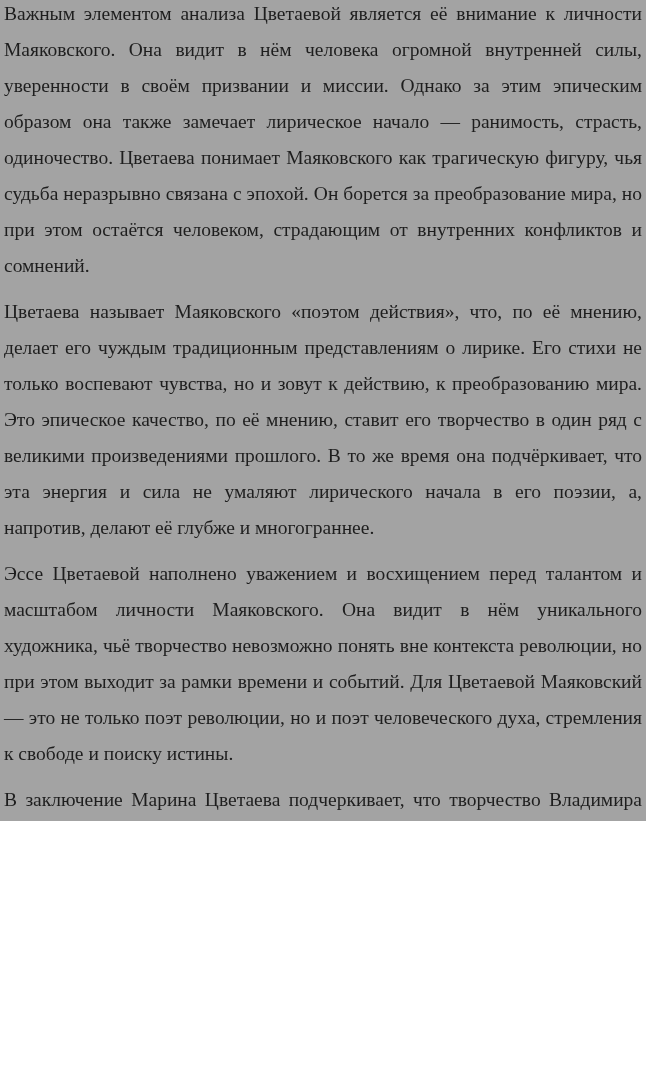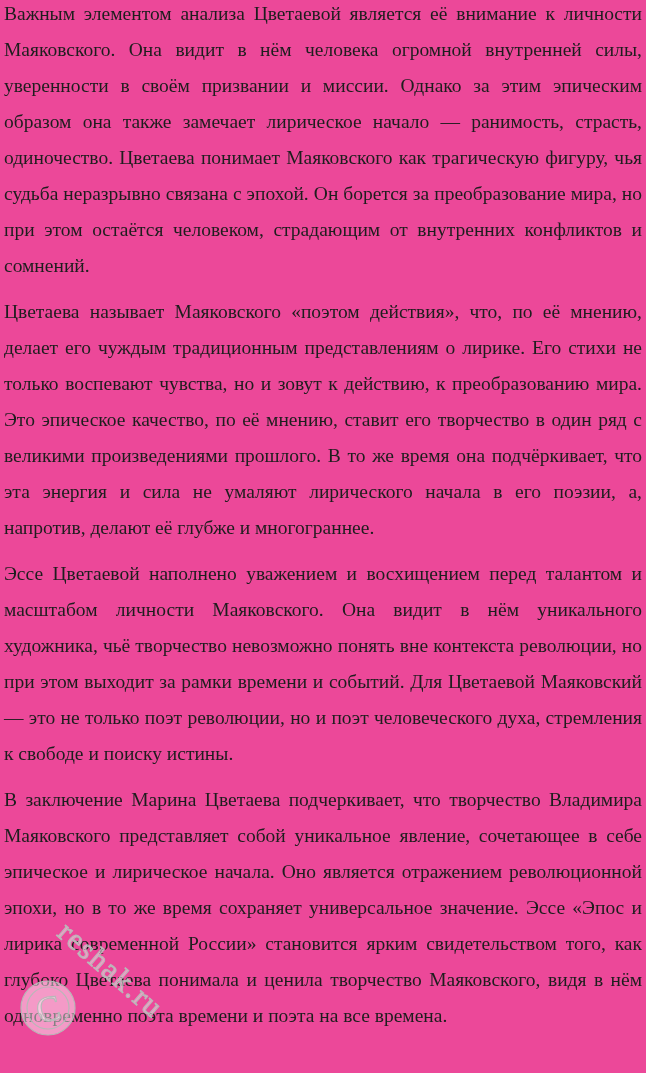--- a/index.html
+++ b/index.html
@@ -3,22 +3,22 @@
 <meta charset="utf-8">
 <style>
   html, body {
     margin: 0;
     padding: 0;
     background: #ffffff;
   }
   .page {
     position: relative;
     width: 646px;
-    height: 1073px;
-    background: #ec4899;
+    height: 821px;
+    background: #a3a3a3;
     overflow: hidden;
     font-family: "Liberation Serif", "DejaVu Serif", serif;
   }
   .doc {
     position: absolute;
     left: 4px;
     top: 0;
     width: 638px;
     margin-top: -4px;
     font-size: 19.5px;

